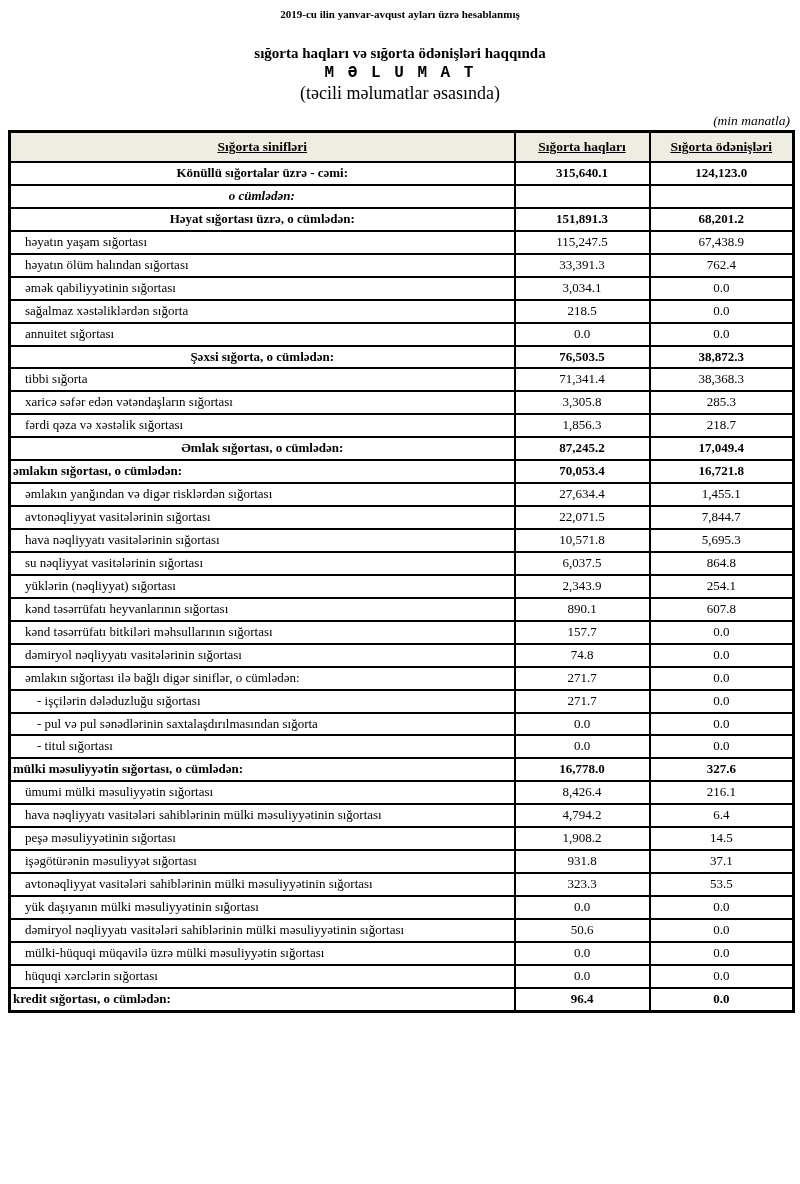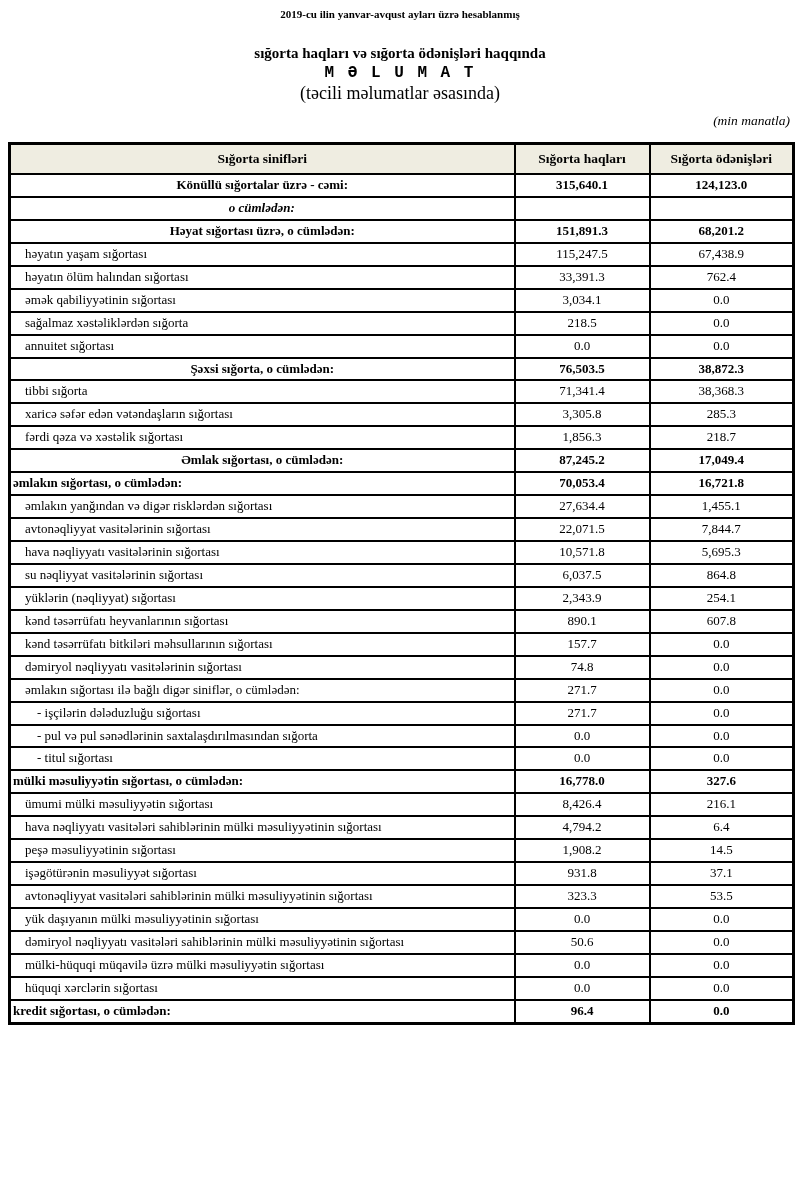--- a/index.html
+++ b/index.html
@@ -35,21 +35,21 @@
     font-family: Liberation Mono, monospace;
   }
   .t4 {
     margin-top: 1px;
     font-size: 18px;
   }
   .units {
     text-align: right;
     padding-right: 10px;
     margin-top: 9px;
-    margin-bottom: 13px;
+    margin-bottom: 1px;
     font-size: 13.5px;
     font-style: italic;
   }
   table.report {
     margin-left: 8px;
     width: 784px;
     border-collapse: collapse;
     table-layout: fixed;
     border: 3px solid #000;
   }
@@ -63,20 +63,21 @@
     padding: 3px 4px;
     vertical-align: middle;
     overflow: hidden;
   }
   thead th {
     background: #efede1;
     font-weight: bold;
     text-align: center;
     font-size: 13.5px;
     height: 22px;
+    text-decoration: underline;
   }
   tbody tr { height: 21px; }
   td.c-num { text-align: center; white-space: nowrap; }
   
   tr.row-total td.c-label { text-align: center; font-weight: bold; }
   tr.row-total td.c-num   { font-weight: bold; }
   tr.row-note td.c-label  { text-align: center; font-weight: bold; font-style: italic; padding-left: 3px; }
   tr.row-group td.c-label { text-align: left; font-weight: bold; padding-left: 2px; }
   tr.row-group td.c-num   { font-weight: bold; }
   tr.row-item td.c-label  { text-align: left; padding-left: 14px; }

